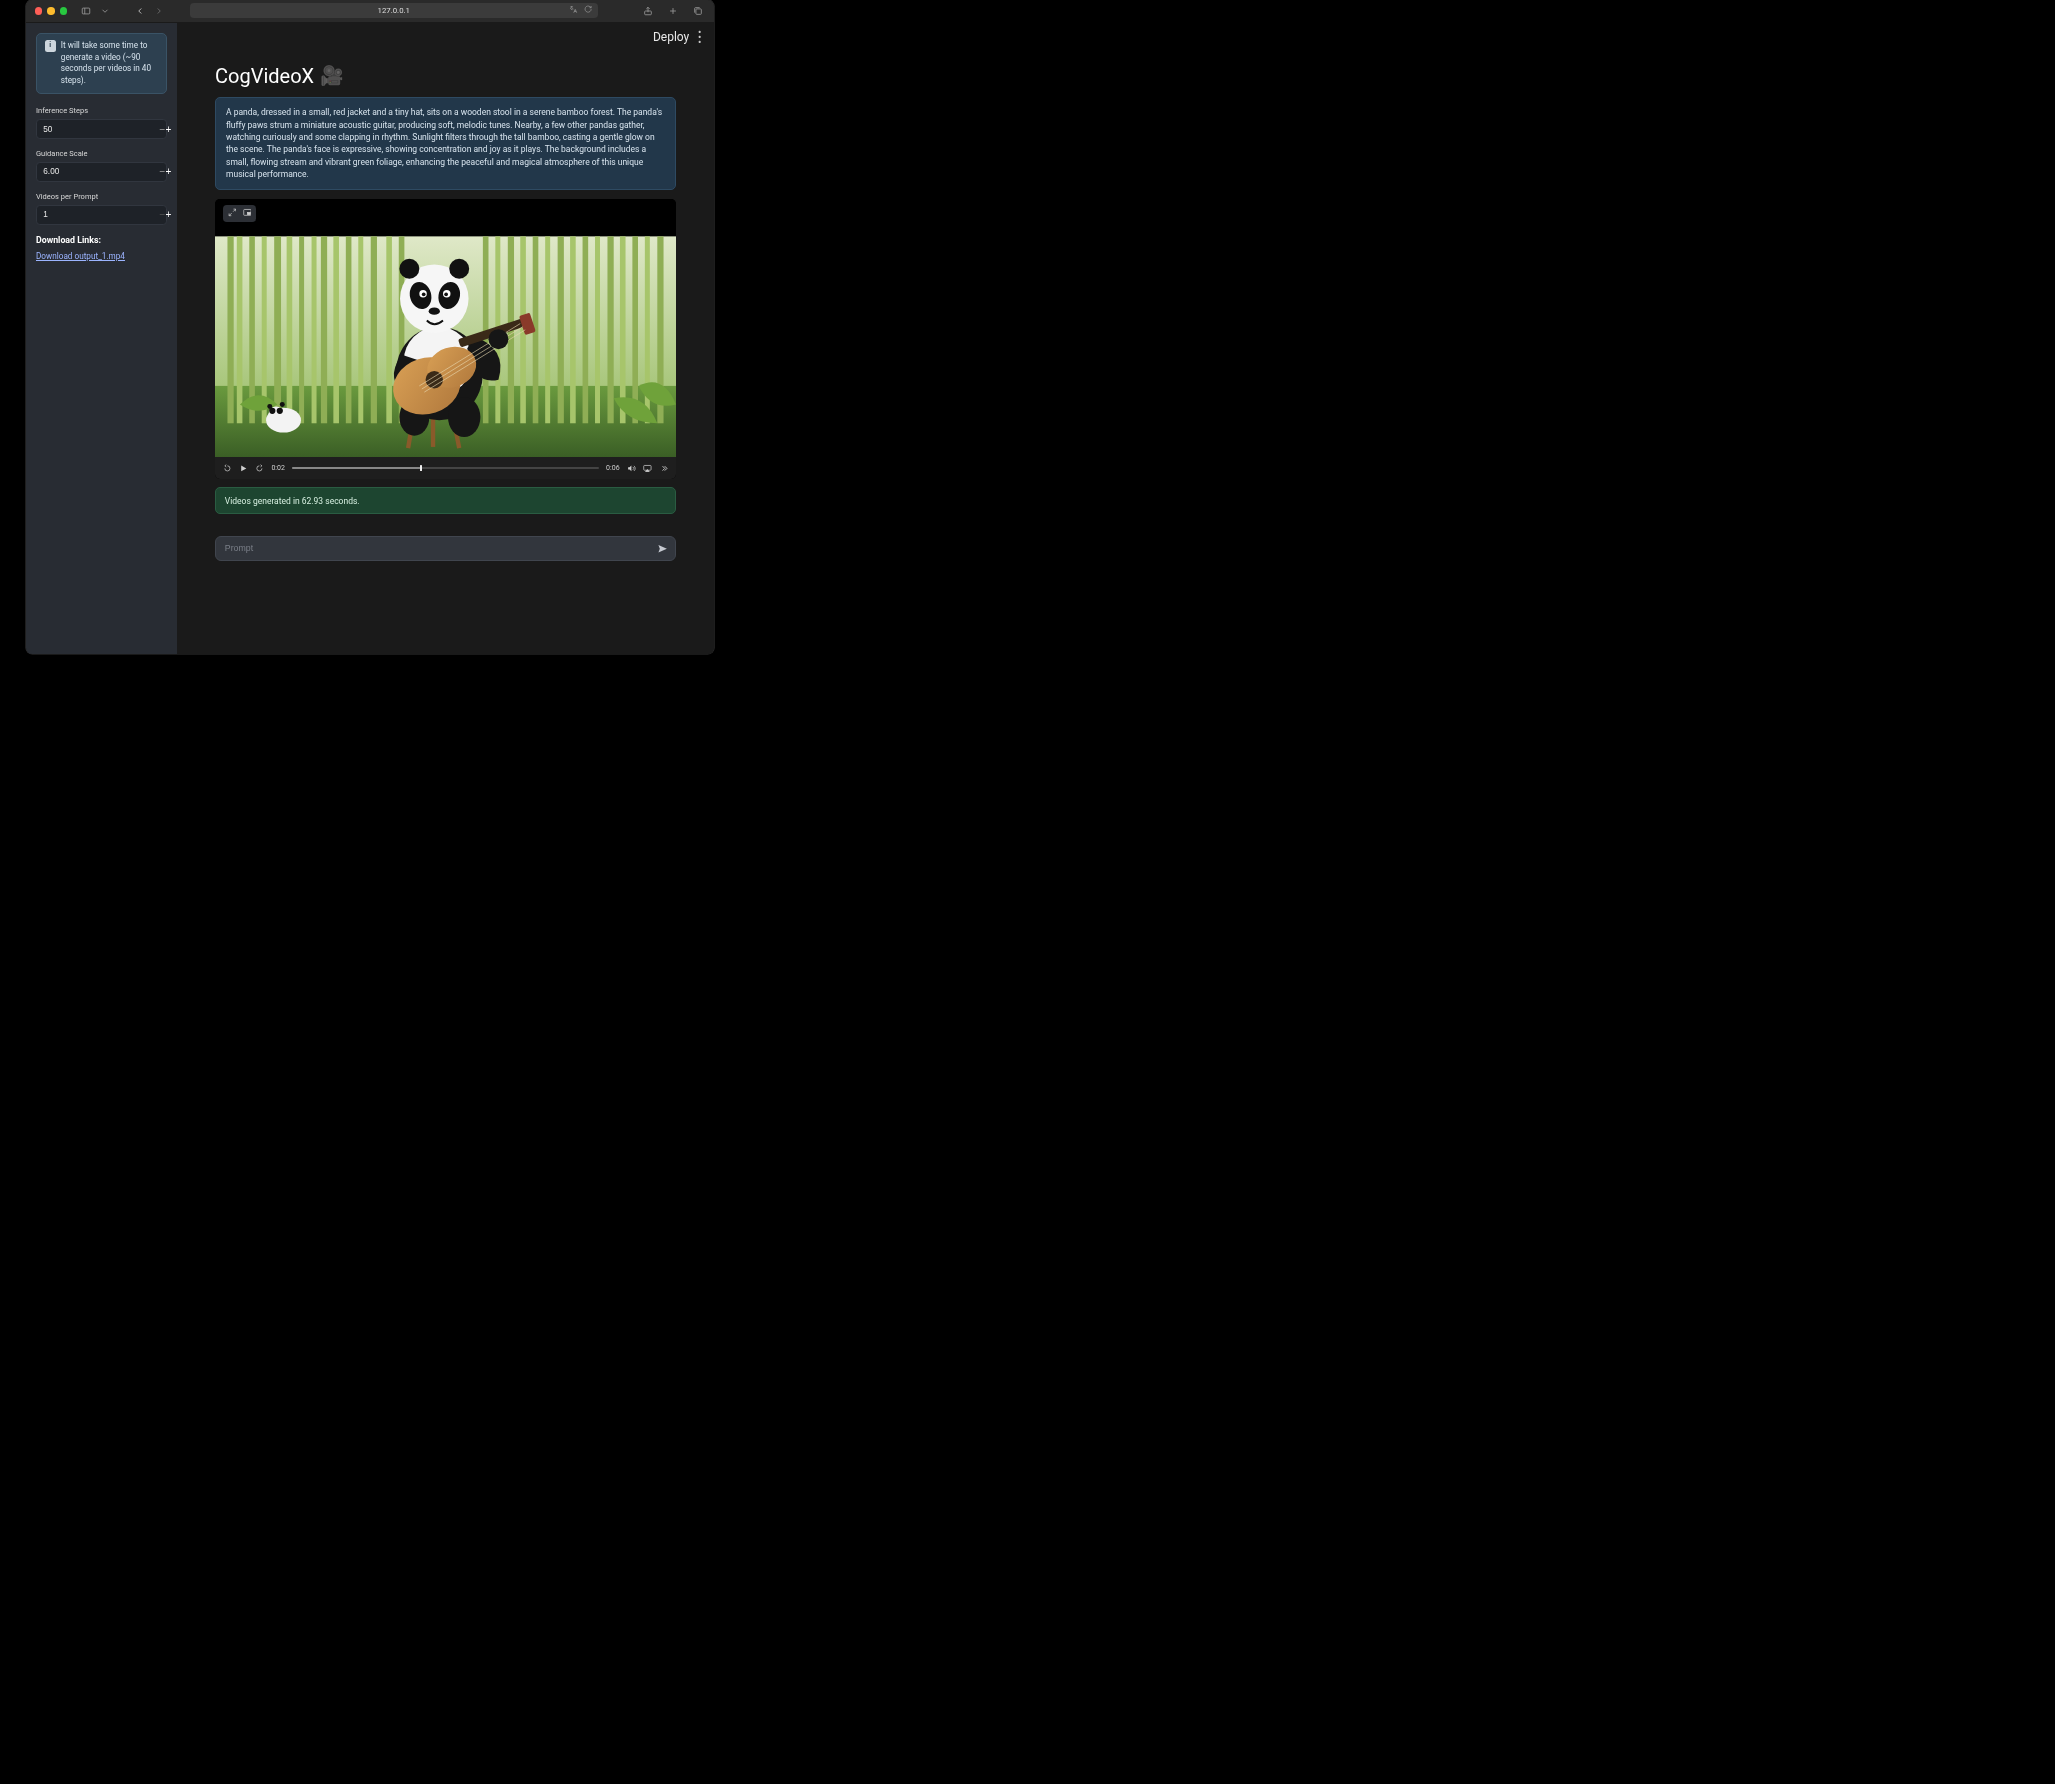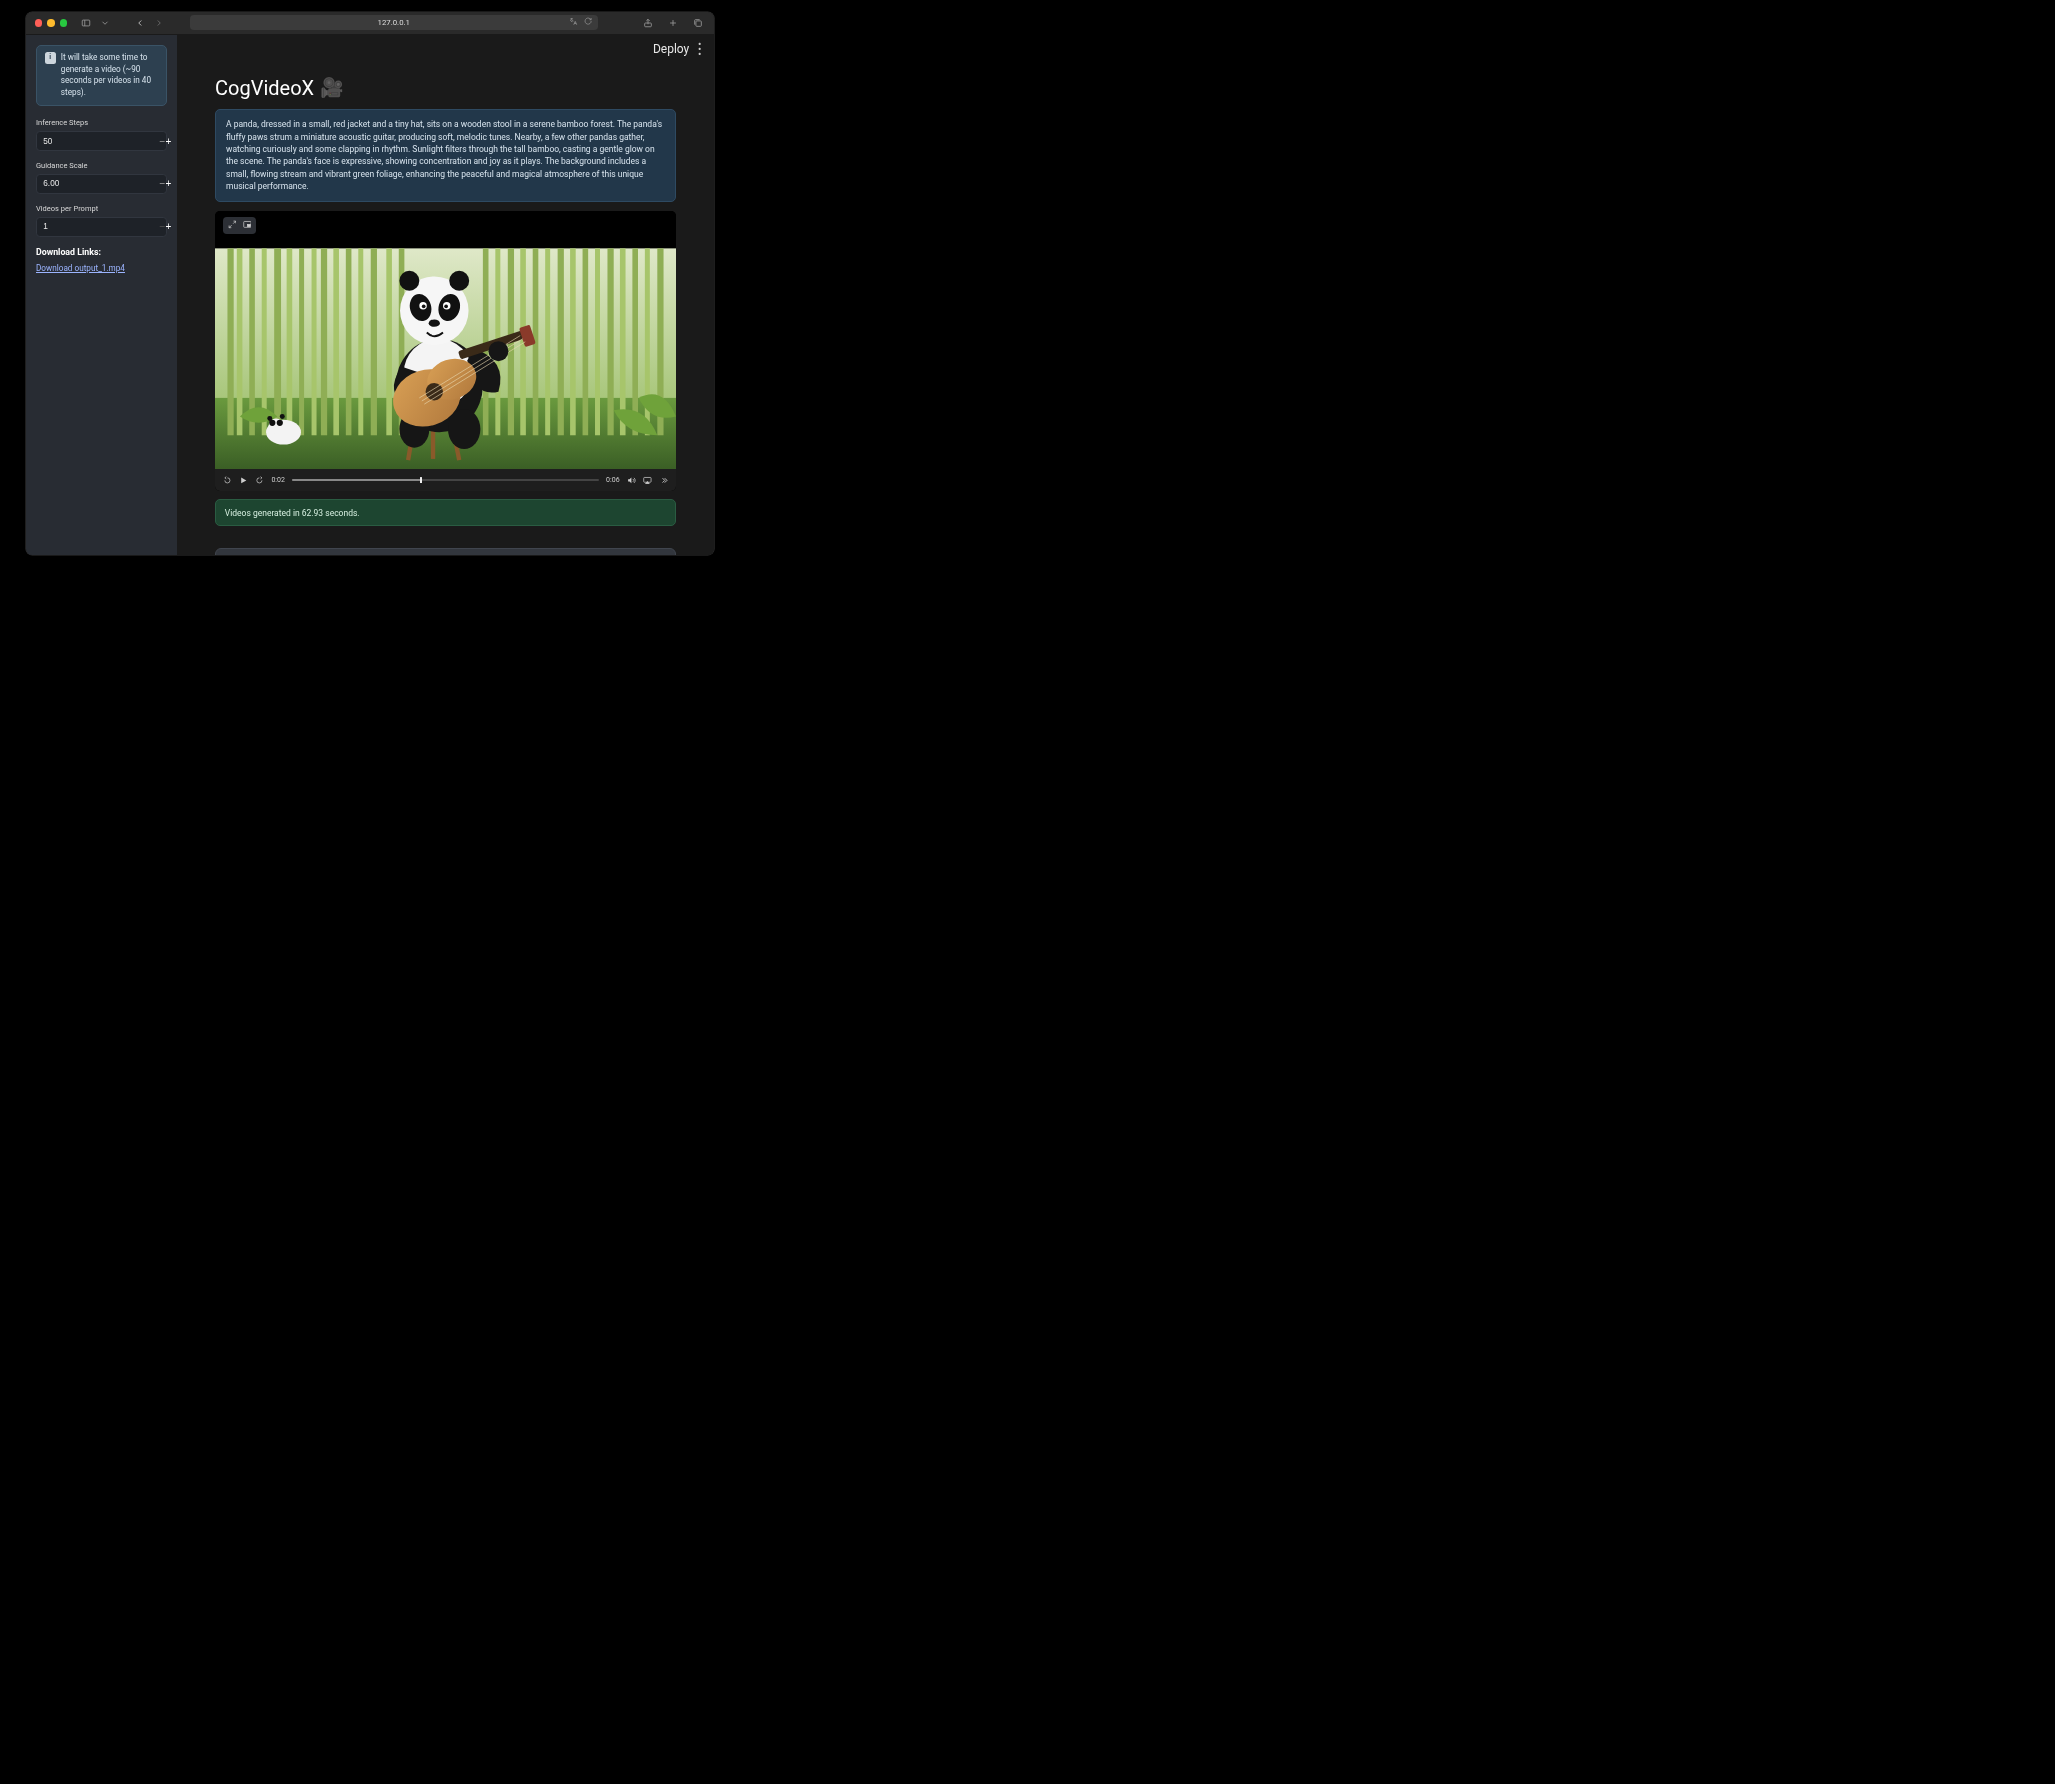--- a/index.html
+++ b/index.html
@@ -6,22 +6,22 @@
     body {
       background: #000;
       font-family: -apple-system, BlinkMacSystemFont, "Segoe UI", Roboto, sans-serif;
       color: #e8e8e8;
       width: 738px;
       height: 641px;
       overflow: hidden;
     }
     .window {
       position: absolute;
-      left: 26px; top: 12px;
-      width: 688px; height: 543px;
+      left: 26px; top: 0;
+      width: 688px; height: 654px;
       background: #1a1a1a;
       border-radius: 6.3px;
       overflow: hidden;
       box-shadow: 0 0 0 0.6px #333;
     }
     .titlebar {
       height: 22.6px;
       background: #2a2a2a;
       display: flex; align-items: center;
       padding: 0 8.8px;

